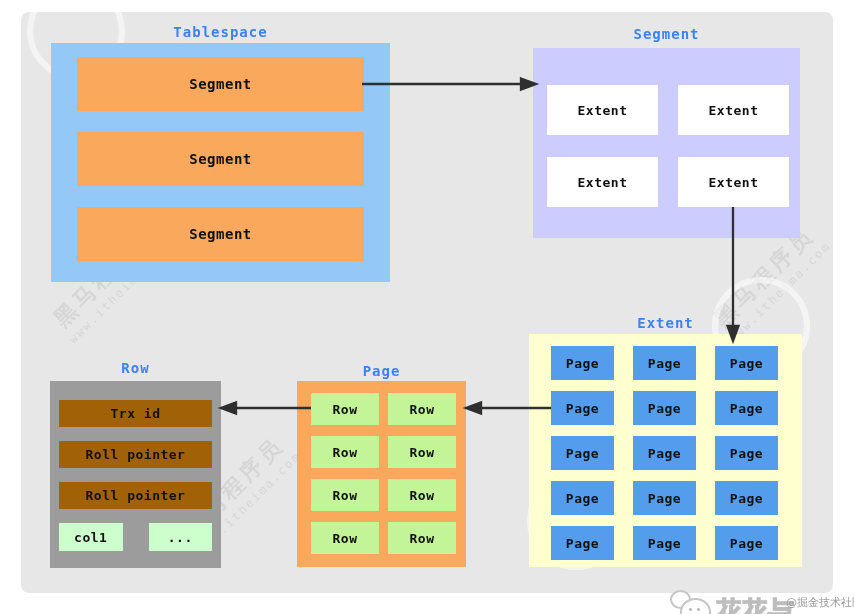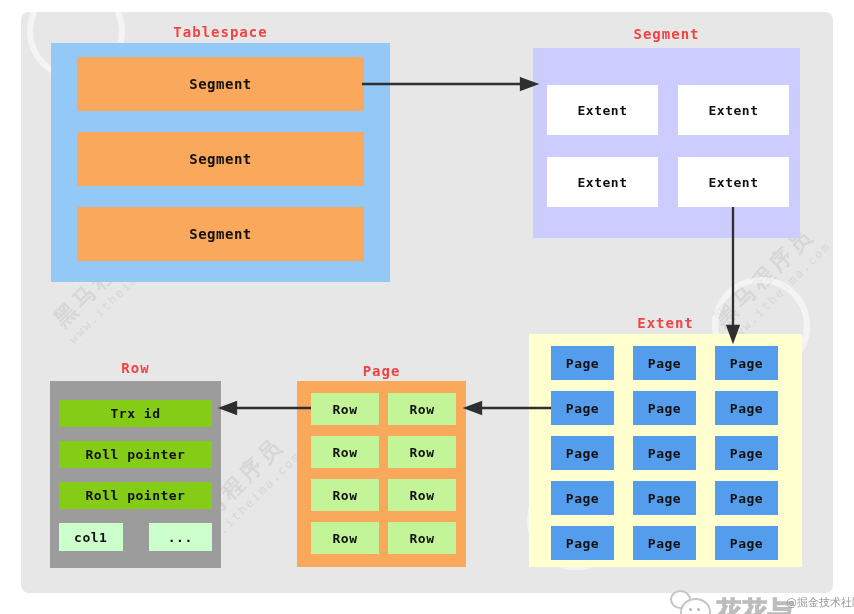--- a/index.html
+++ b/index.html
@@ -2,21 +2,21 @@
 <html><head>
 <meta charset="utf-8">
 <style>
   html,body{margin:0;padding:0;background:#ffffff;}
   body{width:854px;height:614px;position:relative;overflow:hidden;
        font-family:"DejaVu Sans Mono","Liberation Mono",monospace;}
   .stage{position:absolute;left:0;top:0;width:854px;height:614px;}
   .panel{position:absolute;left:21px;top:12px;width:812px;height:581px;
          background:#e7e7e7;border-radius:8px;}
   .box-title{position:absolute;font-weight:bold;font-size:14px;letter-spacing:1px;
-             color:#ef4444;text-align:center;}
+             color:#3b82f6;text-align:center;}
   .container-box{position:absolute;}
   .cell{display:flex;align-items:center;justify-content:center;
         font-weight:bold;font-size:13px;letter-spacing:.5px;color:#111;}
   
   .tablespace{left:51px;top:43px;width:339px;height:239px;background:#94c9f7;
               display:flex;flex-direction:column;justify-content:space-between;
               padding:14px 26px 21px 26px;box-sizing:border-box;}
   .seg-cell{height:54px;background:#f9a85c;font-size:14px;}
   
   .segmentbox{left:533px;top:48px;width:267px;height:190px;background:#ccccfe;
@@ -30,21 +30,21 @@
   .page-cell{background:#549ded;}
   
   .pagebox{left:297px;top:381px;width:169px;height:186px;background:#f9a85c;
            display:grid;grid-template-columns:68px 68px;grid-auto-rows:32px;
            gap:11px 9px;padding:12px 0 0 14px;box-sizing:border-box;}
   .row-cell{background:#c3f598;}
   
   .rowbox{left:50px;top:381px;width:171px;height:187px;background:#9c9c9c;
           display:flex;flex-direction:column;gap:14px;
           padding:19px 9px 0 9px;box-sizing:border-box;}
-  .field-cell{background:#84cc16;height:27px;flex:none;}
+  .field-cell{background:#a16207;height:27px;flex:none;}
   .field-split{display:flex;gap:26px;}
   .field-half{width:70px;height:28px;background:#ccffcc;}
   
   .arrows{position:absolute;left:0;top:0;pointer-events:none;}
   
   .wm{position:absolute;transform:rotate(-45deg);color:rgba(150,150,150,.20);
       text-align:center;pointer-events:none;white-space:nowrap;}
   .wm .wm-brand{font-size:22px;font-weight:bold;letter-spacing:4px;
                 font-family:"DejaVu Sans",sans-serif;}
   .wm .wm-url{font-size:12px;letter-spacing:2px;}

